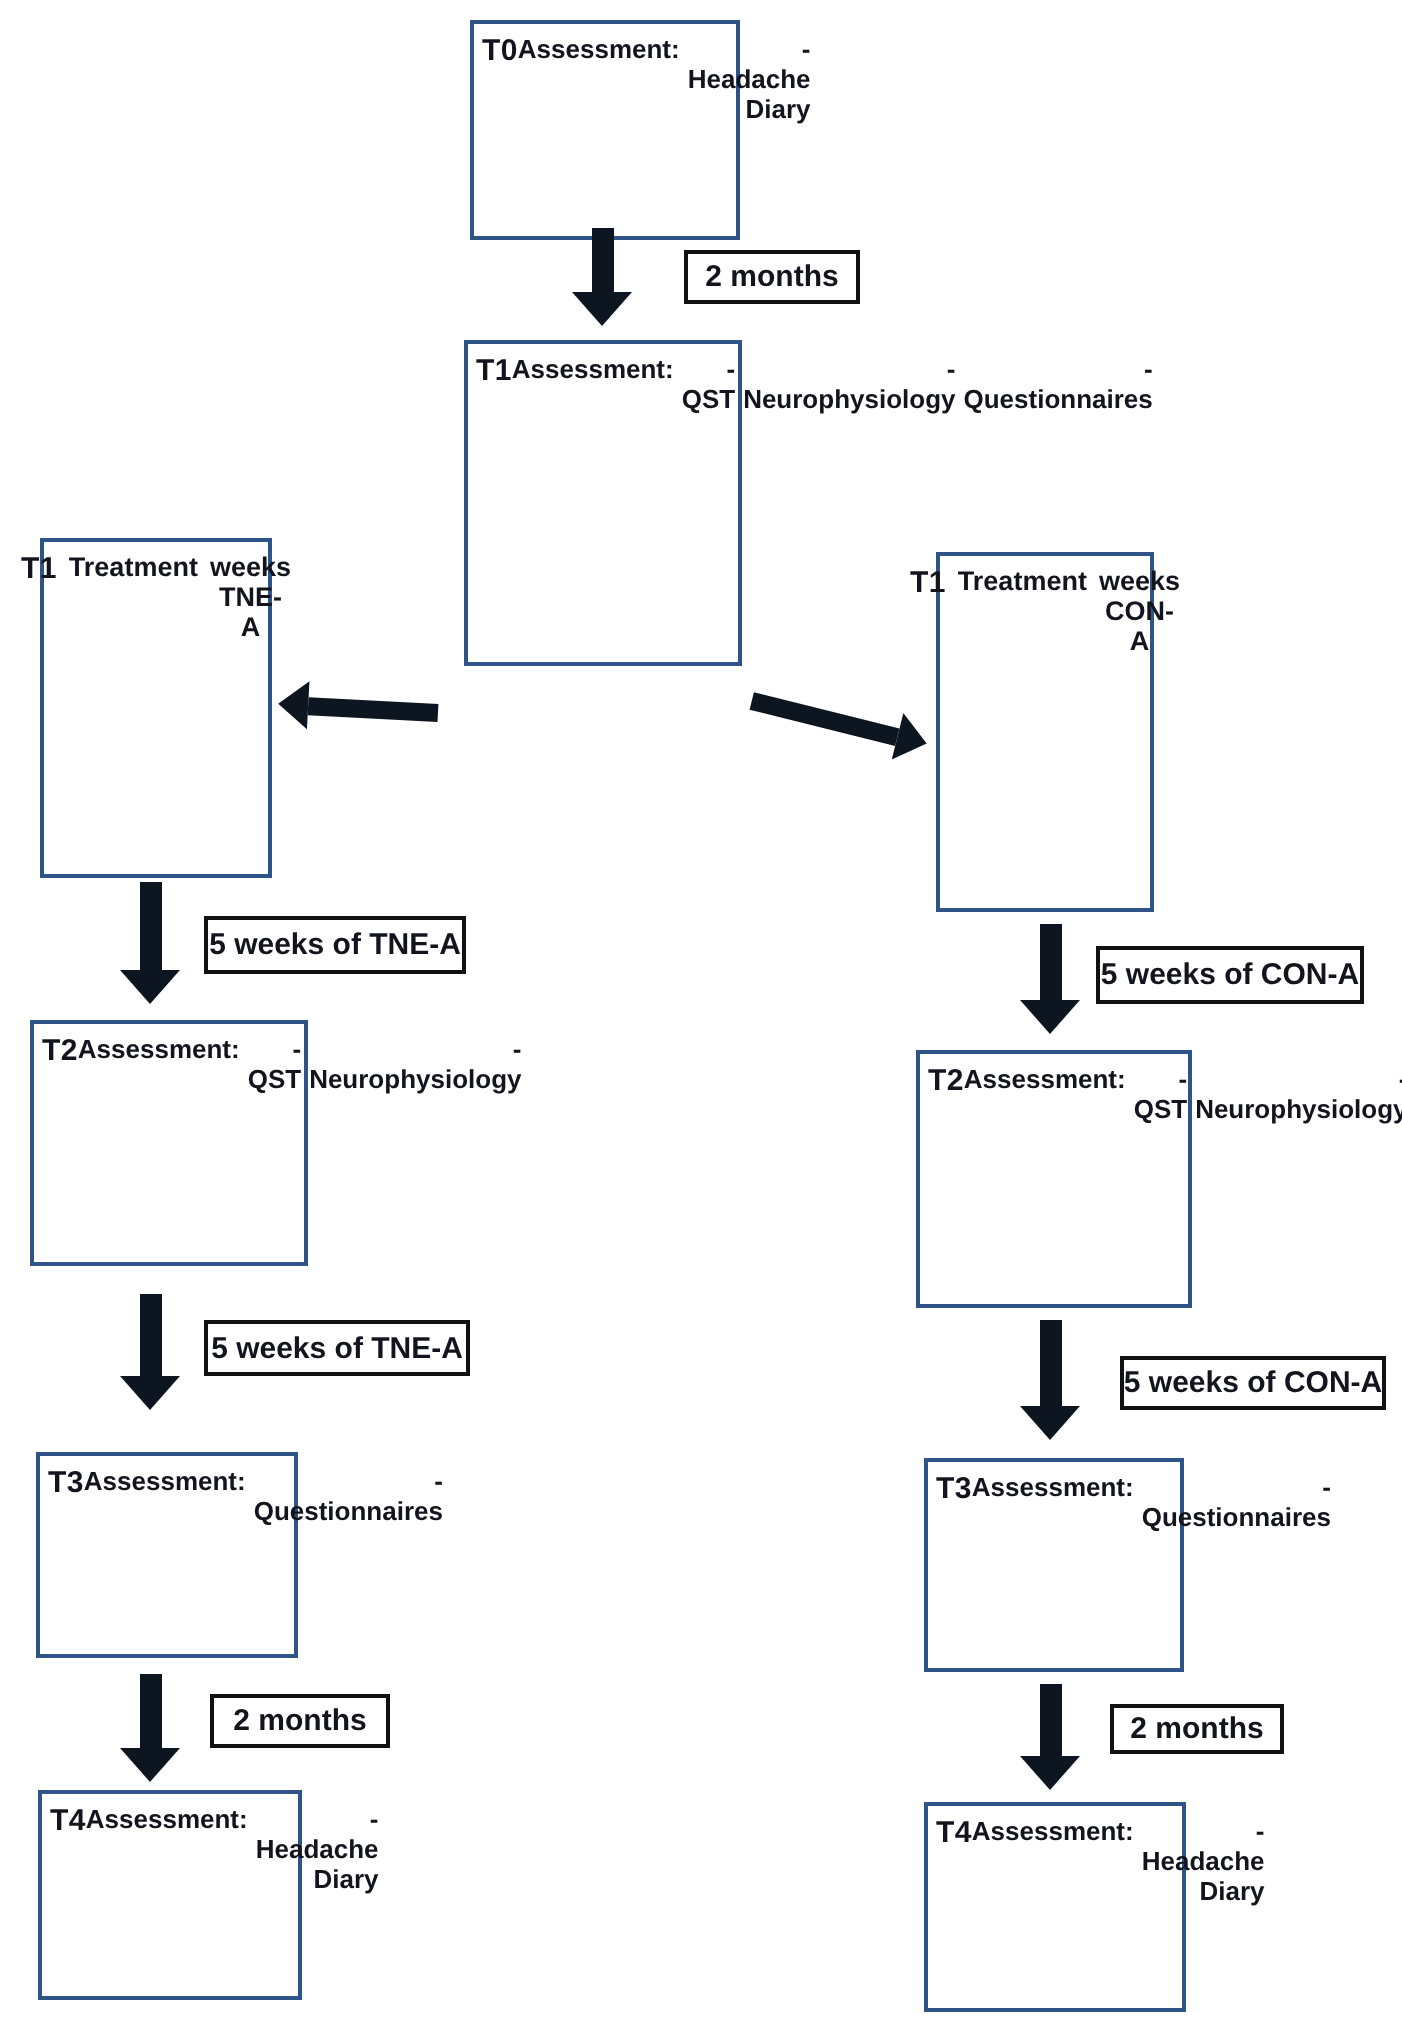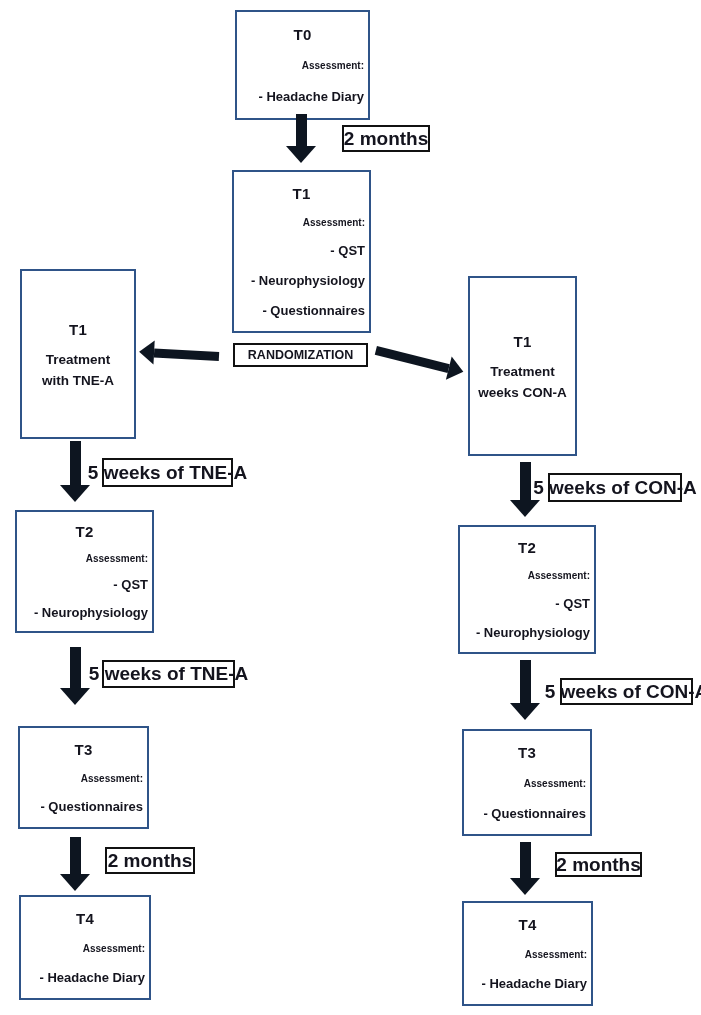--- a/index.html
+++ b/index.html
@@ -15,33 +15,33 @@
     height: 1015px;
     background: var(--background, #ffffff);
     overflow: hidden;
   }
   
   .node {
     position: absolute;
     border: 2px solid var(--node-border, #2f5488);
     background: #ffffff;
     display: flex;
-    flex-direction: column;
+    flex-direction: row;
     justify-content: space-around;
     padding: 5px 4px;
     font-weight: bold;
   }
   .node-title {
     text-align: center;
     font-size: 15px;
     letter-spacing: 0.2px;
   }
   .node-sub {
     text-align: right;
-    font-size: 10px;
+    font-size: 13px;
   }
   .node-item {
     text-align: right;
     font-size: 13px;
     padding-left: 4px;
   }
   .node.treatment {
     justify-content: center;
     gap: 6px;
   }
@@ -51,21 +51,21 @@
     font-size: 13.5px;
   }
   
   .label-box {
     position: absolute;
     border: 2px solid var(--label-border, #111111);
     background: #ffffff;
     display: flex;
     align-items: center;
     justify-content: center;
-    font-size: 19px;
+    font-size: 15px;
     font-weight: bold;
     white-space: nowrap;
   }
   
   .arrow-down {
     position: absolute;
     width: 30px;
     display: flex;
     flex-direction: column;
     align-items: center;
@@ -131,21 +131,21 @@
     <div class="node-title">T1</div>
     <div class="node-sub">Assessment:</div>
     <div class="node-item">- QST</div>
     <div class="node-item">- Neurophysiology</div>
     <div class="node-item">- Questionnaires</div>
   </div>
 
   <div class="node treatment" style="left:20px; top:269px; width:116px; height:170px">
     <div class="node-title">T1</div>
     <div class="node-line">Treatment</div>
-    <div class="node-line">with TNE-A</div>
+    <div class="node-line">weeks TNE-A</div>
   </div>
 
   <div class="node" style="left:15px; top:510px; width:139px; height:123px">
     <div class="node-title">T2</div>
     <div class="node-sub">Assessment:</div>
     <div class="node-item">- QST</div>
     <div class="node-item">- Neurophysiology</div>
   </div>
 
   <div class="node" style="left:18px; top:726px; width:131px; height:103px">
@@ -181,23 +181,20 @@
 
   <div class="node" style="left:462px; top:901px; width:131px; height:105px">
     <div class="node-title">T4</div>
     <div class="node-sub">Assessment:</div>
     <div class="node-item">- Headache Diary</div>
   </div>
 
   <div class="label-box" style="left:342px; top:125px; width:88px; height:27px">
     <span>2 months</span>
   </div>
-  <div class="label-box" style="left:233px; top:343px; width:135px; height:24px; font-size:12.5px">
-    <span>RANDOMIZATION</span>
-  </div>
   <div class="label-box" style="left:102px; top:458px; width:131px; height:29px">
     <span>5 weeks of TNE-A</span>
   </div>
   <div class="label-box" style="left:102px; top:660px; width:133px; height:28px">
     <span>5 weeks of TNE-A</span>
   </div>
   <div class="label-box" style="left:105px; top:847px; width:90px; height:27px">
     <span>2 months</span>
   </div>
   <div class="label-box" style="left:548px; top:473px; width:134px; height:29px">

